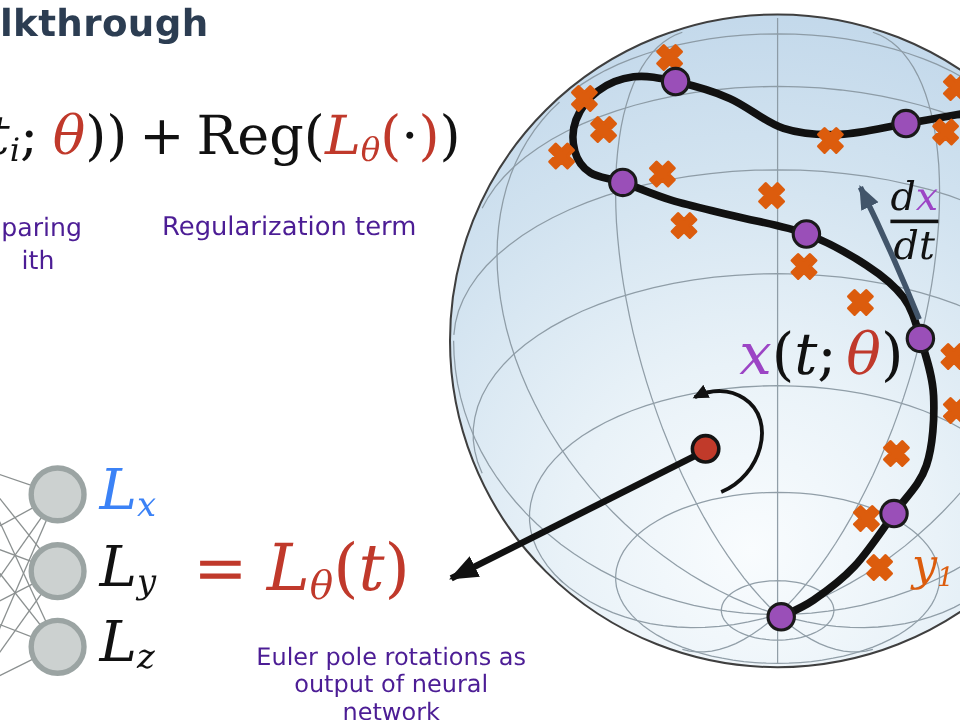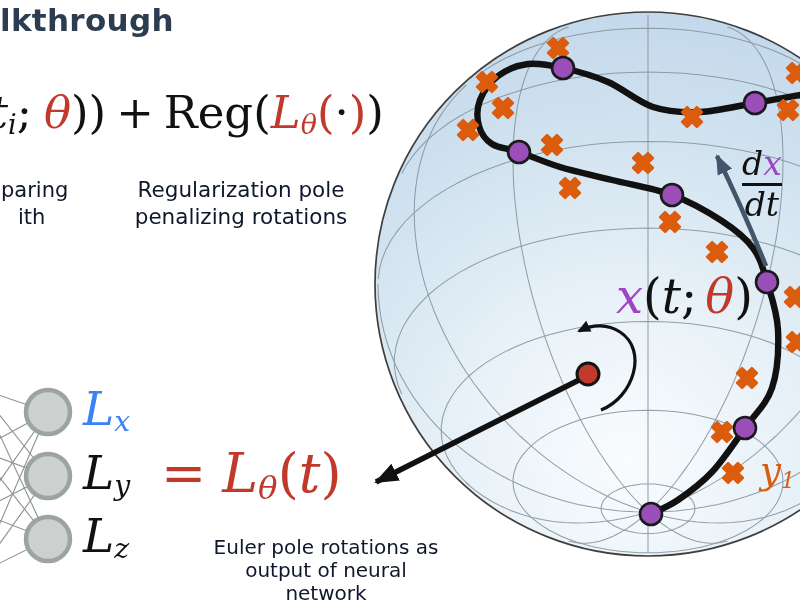--- a/index.html
+++ b/index.html
@@ -8,21 +8,21 @@
   #stage svg{position:absolute;left:0;top:0;}
   .txt{position:absolute;white-space:nowrap;line-height:1;}
   .math{font-family:"DejaVu Serif","Liberation Serif",serif;}
   .it{font-style:italic;}
   .up{font-style:normal;}
   .red{color:#c0392b;}
   .purple{color:#9c45c5;}
   .orange{color:#dc5c0d;}
   .sb{font-size:60%;position:relative;top:0.22em;}
   .title{font-weight:bold;color:#2c3d52;font-size:31px;letter-spacing:0.3px;}
-  .ann{color:#0f172a;}
+  .ann{color:#4c1d95;}
   .frac{display:inline-flex;flex-direction:column;align-items:center;justify-content:center;}
   .frac-bar{height:2.6px;background:#111;align-self:stretch;margin:3px 0 2px 0;}
   .frac-row{display:inline-block;}
   .center{text-align:center;white-space:normal;}
 </style>
 </head>
 <body>
 
 <div id="stage">
 
@@ -134,22 +134,21 @@
   <div class="txt title" style="left:0;top:5px;">lkthrough</div>
 
   <div class="txt math" style="left:-10px;top:90px;font-size:45px;color:#111;">
     <span class="it">t</span><span class="it sb">i</span><span class="up" style="margin-right:12px;">;</span><span class="it red">θ</span><span class="up">))</span><span class="up" style="margin:0 10px;">+</span><span class="up">Reg</span><span class="up">(</span><span class="it red">L</span><span class="it red sb">θ</span><span class="up red">(</span><span class="up">·</span><span class="up red">)</span><span class="up">)</span>
   </div>
 
   <div class="txt ann" style="left:1px;top:180px;font-size:21px;">paring</div>
   <div class="txt ann" style="left:0;top:207px;font-size:21px;padding-left:18px;">ith</div>
 
   <div class="txt ann center" style="left:118px;top:176px;width:246px;font-size:21.5px;line-height:27px;">
-    <span>Regularization pole</span><br>
-    <span>penalizing rotations</span>
+    <span>Regularization term</span><br>
   </div>
 
   <div class="txt math" style="left:616px;top:272px;font-size:48px;color:#111;">
     <span class="it purple">x</span><span class="up">(</span><span class="it">t</span><span class="up" style="margin-right:8px;">;</span><span class="it red">θ</span><span class="up">)</span>
   </div>
 
   <div class="txt math frac" style="left:742px;top:147px;font-size:33px;color:#111;">
     <span class="frac-row"><span class="it">d</span><span class="it purple">x</span></span>
     <span class="frac-bar"></span>
     <span class="frac-row"><span class="it">d</span><span class="it">t</span></span>

